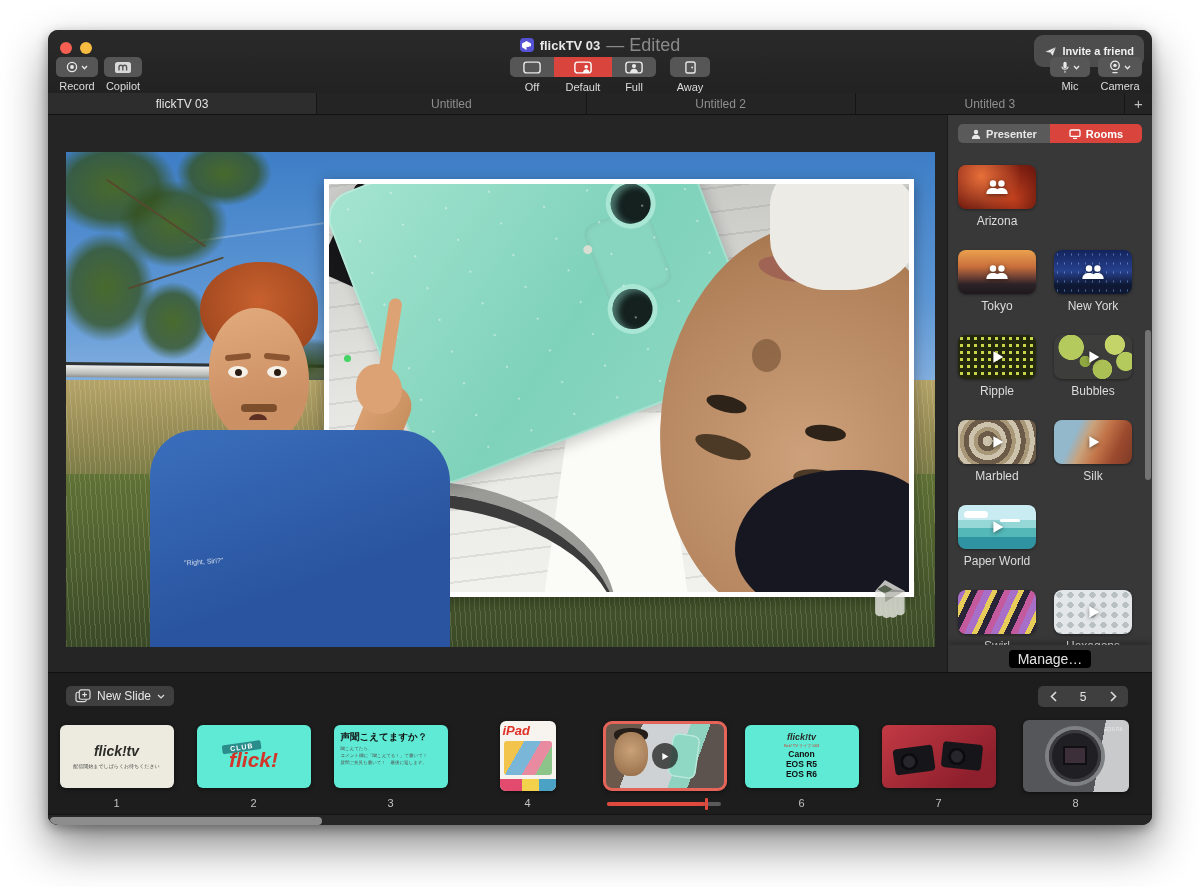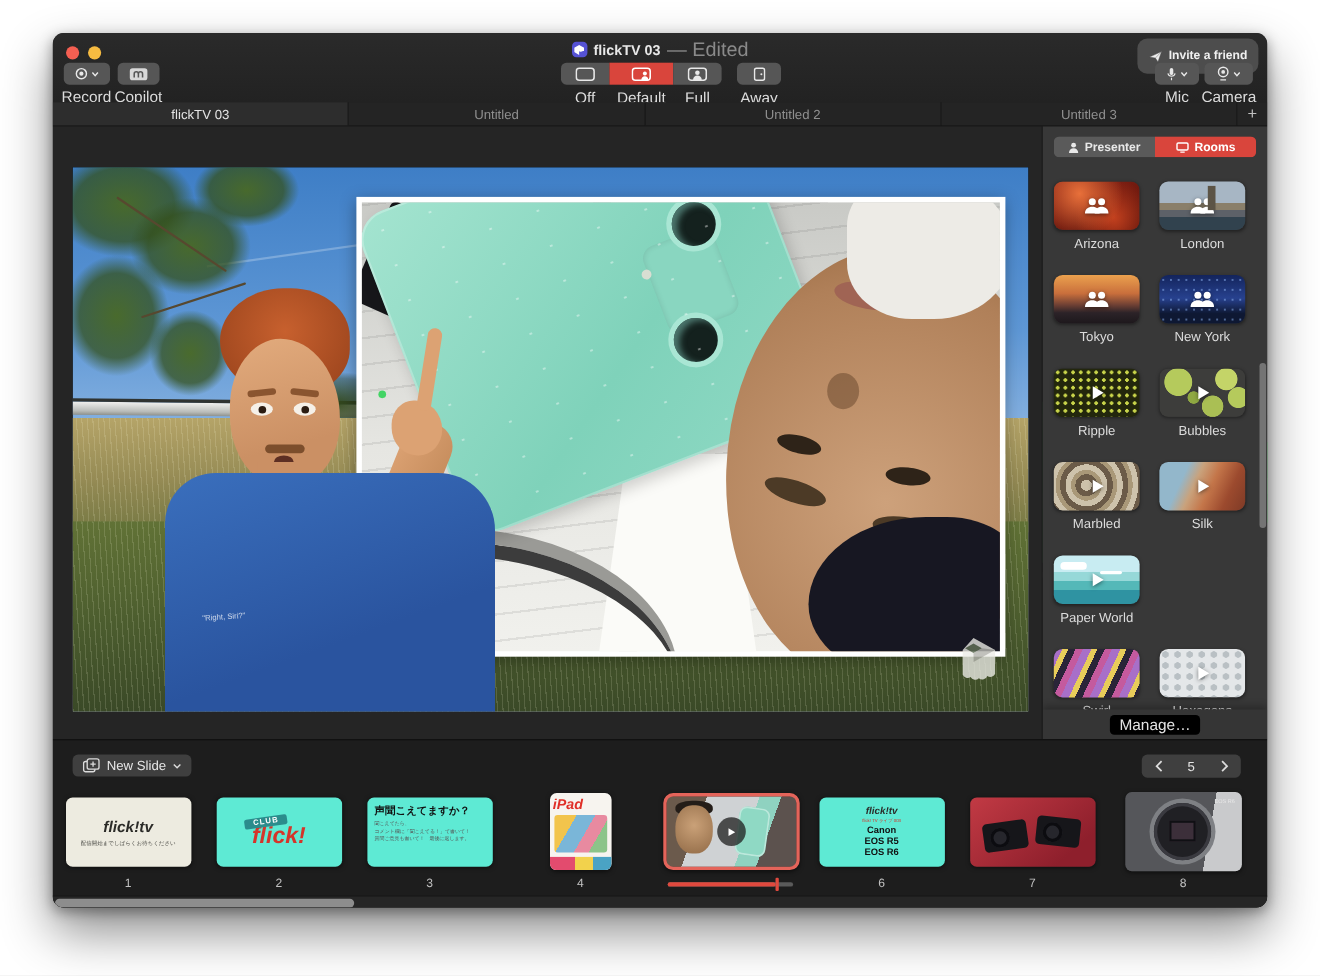--- a/index.html
+++ b/index.html
@@ -17,21 +17,21 @@
   .tl { position:absolute; top:12px; width:12px; height:12px; border-radius:50%; }
   .tl.red{ left:12px; background:#f55f52;} .tl.yellow{ left:32px; background:#f6bb41;} .tl.green{ left:52px; background:#3ac24a;}
 
   .title-row { position:absolute; left:0; right:0; top:6px; height:18px; display:flex; justify-content:center; align-items:center; gap:6px; }
   .doc-icon { width:14px; height:14px; border-radius:4px; background:#5552d4; display:flex; align-items:center; justify-content:center; }
   .doc-icon svg{ width:9px; height:9px; }
   .title-text { font-size:13px; font-weight:bold; color:#e8e8e8; }
   .title-edited { font-size:18px; color:#8a8a8a; }
 
   .tb-btn { height:20px; background:#565656; border-radius:5px; display:flex; align-items:center; justify-content:center; gap:3px; padding:0 7px; }
-  .tb-label { font-size:14px; color:#dcdcdc; text-align:center; margin-top:3px; }
+  .tb-label { font-size:11px; color:#dcdcdc; text-align:center; margin-top:3px; }
   .tb-group { position:absolute; top:27px; display:flex; flex-direction:column; align-items:center; }
   .g-record{ left:8px; } .g-copilot{ left:56px; }
   .g-mic{ right:62px; } .g-camera{ right:10px; }
 
   .invite-pill { position:absolute; right:8px; top:5px; height:32px; background:#4d4d4d; border-radius:9px;
     display:flex; align-items:center; gap:5px; padding:0 10px; }
   .invite-pill span { font-size:11px; font-weight:bold; color:#f0f0f0; }
 
   .modes { position:absolute; left:50%; top:27px; transform:translateX(calc(-50% + 10px)); display:flex; align-items:flex-start; }
   .mode { display:flex; flex-direction:column; align-items:center; }
@@ -494,35 +494,20 @@
                       <circle cx="9.5" cy="5" r="3.6"></circle>
                       <path d="M2 17 c0-4.6 3.4-6.8 7.5-6.8 s7.5 2.2 7.5 6.8 z"></path>
                       <circle cx="19" cy="5" r="3.6"></circle>
                       <path d="M12 17 c0-4.6 3.2-6.8 7-6.8 s7 2.2 7 6.8 z"></path>
                     </g>
                   </svg>
                 </div>
             </div>
             <div class="tlabel">Arizona</div>
           </div>
-          <div class="tile" style="left:102px; top:14px;">
-            <div class="thumb t-london">
-              <div class="ovl">
-                  <svg width="26" height="16" viewBox="0 0 28 18">
-                    <g fill="#fff">
-                      <circle cx="9.5" cy="5" r="3.6"></circle>
-                      <path d="M2 17 c0-4.6 3.4-6.8 7.5-6.8 s7.5 2.2 7.5 6.8 z"></path>
-                      <circle cx="19" cy="5" r="3.6"></circle>
-                      <path d="M12 17 c0-4.6 3.2-6.8 7-6.8 s7 2.2 7 6.8 z"></path>
-                    </g>
-                  </svg>
-                </div>
-            </div>
-            <div class="tlabel">London</div>
-          </div>
 
           <div class="tile" style="left:6px; top:99px;">
             <div class="thumb t-tokyo">
               <div class="ovl">
                   <svg width="26" height="16" viewBox="0 0 28 18">
                     <g fill="#fff">
                       <circle cx="9.5" cy="5" r="3.6"></circle>
                       <path d="M2 17 c0-4.6 3.4-6.8 7.5-6.8 s7.5 2.2 7.5 6.8 z"></path>
                       <circle cx="19" cy="5" r="3.6"></circle>
                       <path d="M12 17 c0-4.6 3.2-6.8 7-6.8 s7 2.2 7 6.8 z"></path>

